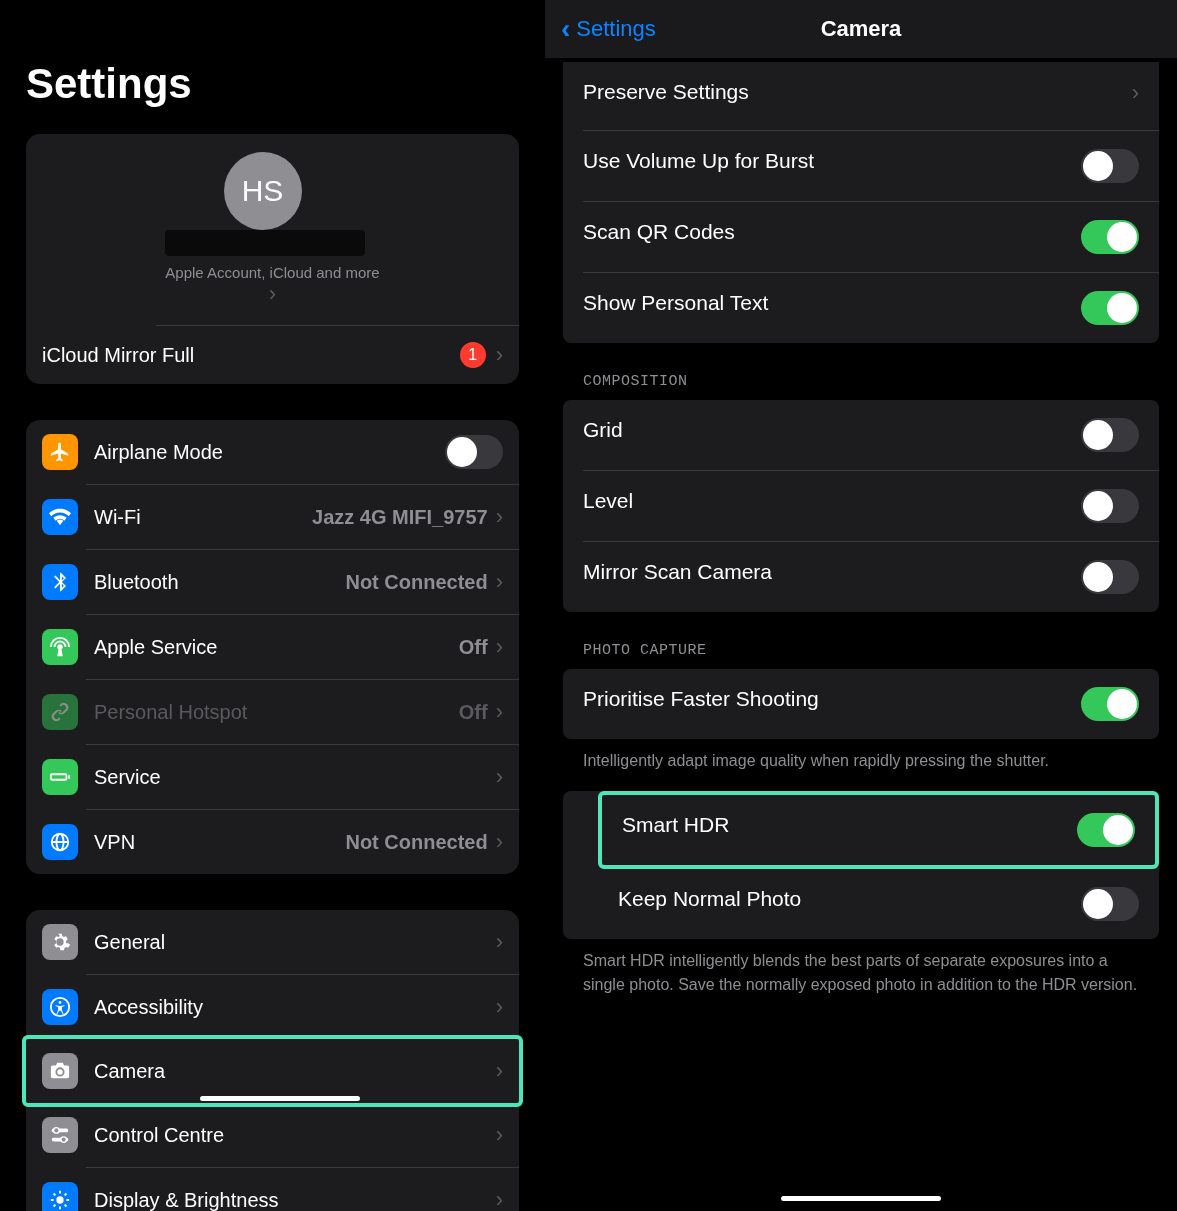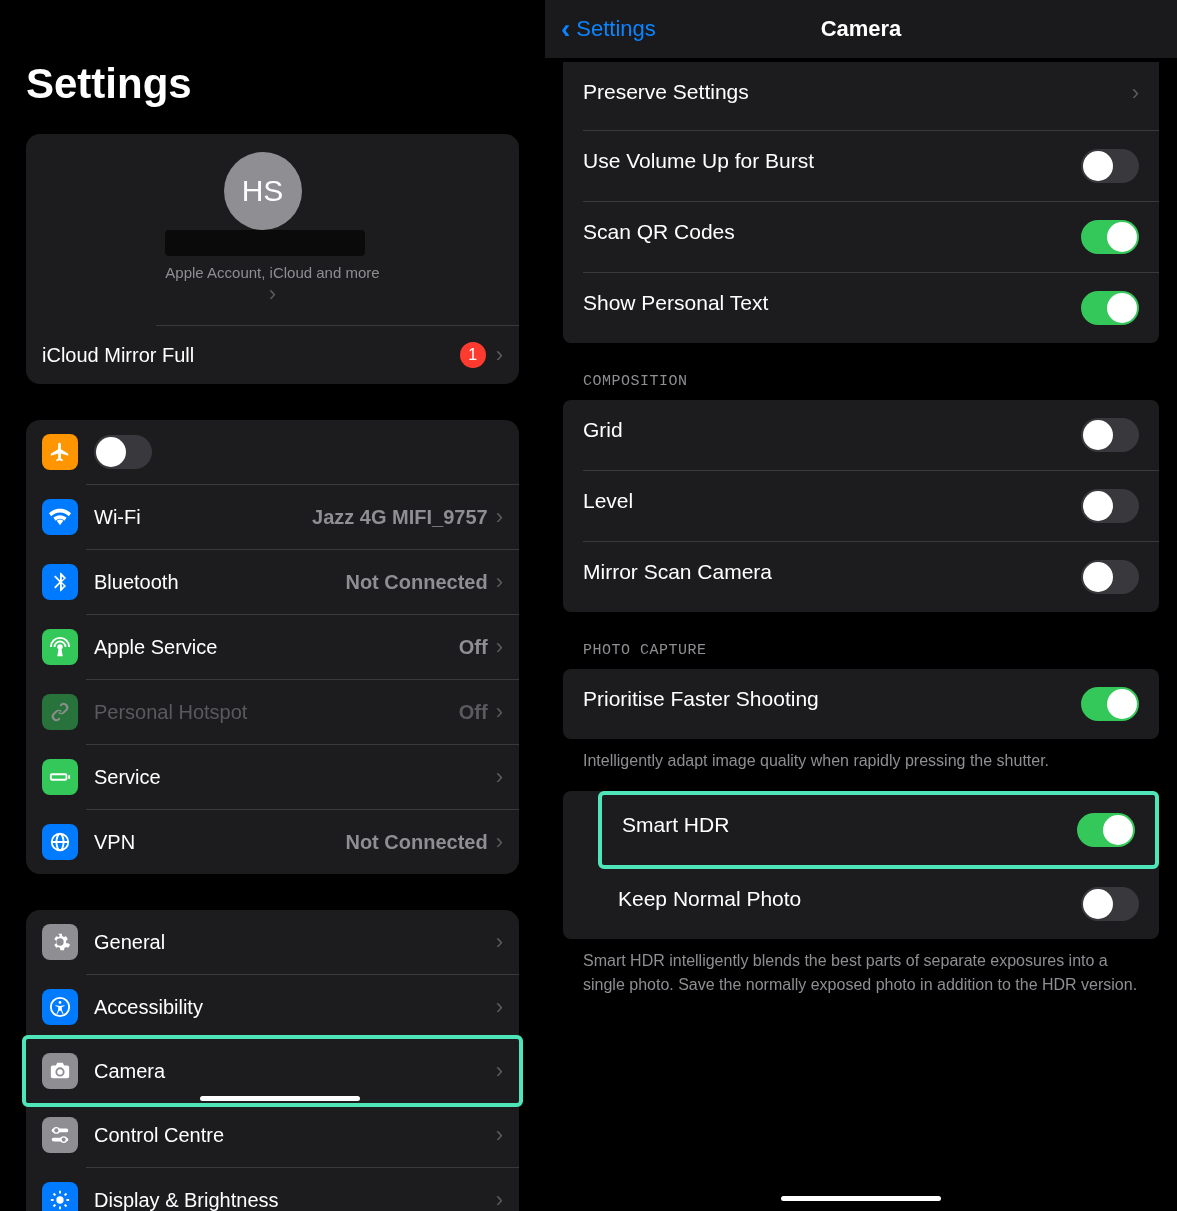--- a/index.html
+++ b/index.html
@@ -249,20 +249,21 @@
   </div>
 
   <div class="card">
 
     <div class="row">
       <div class="icon-box" style="background:#ff9500">
           <svg class="svg-icon" viewBox="0 0 24 24">
             <path d="M21 16v-2l-8-5V3.5a1.5 1.5 0 0 0-3 0V9l-8 5v2l8-2.5V19l-2 1.5V22l3.5-1 3.5 1v-1.5L13 19v-5.5l8 2.5z"></path>
           </svg>
         </div>
+      <span class="row-label">Airplane Mode</span>
       <div class="toggle off">
           <div class="toggle-knob"></div>
         </div>
     </div>
     <div class="row-sep"></div>
 
     <div class="row">
       <div class="icon-box" style="background:#007aff">
           <svg class="svg-icon" viewBox="0 0 24 24">
             <path d="M12 21l3.6-4.8a6 6 0 0 0-7.2 0L12 21zm0-18C7 3 2.7 4.9 0 8l2.4 3.2A13 13 0 0 1 12 7a13 13 0 0 1 9.6 4.2L24 8c-2.7-3.1-7-5-12-5zm0 7c-2.8 0-5.3 1.1-7.2 2.8l2.4 3.2A8 8 0 0 1 12 14a8 8 0 0 1 4.8 2l2.4-3.2C17.3 11.1 14.8 10 12 10z"></path>

